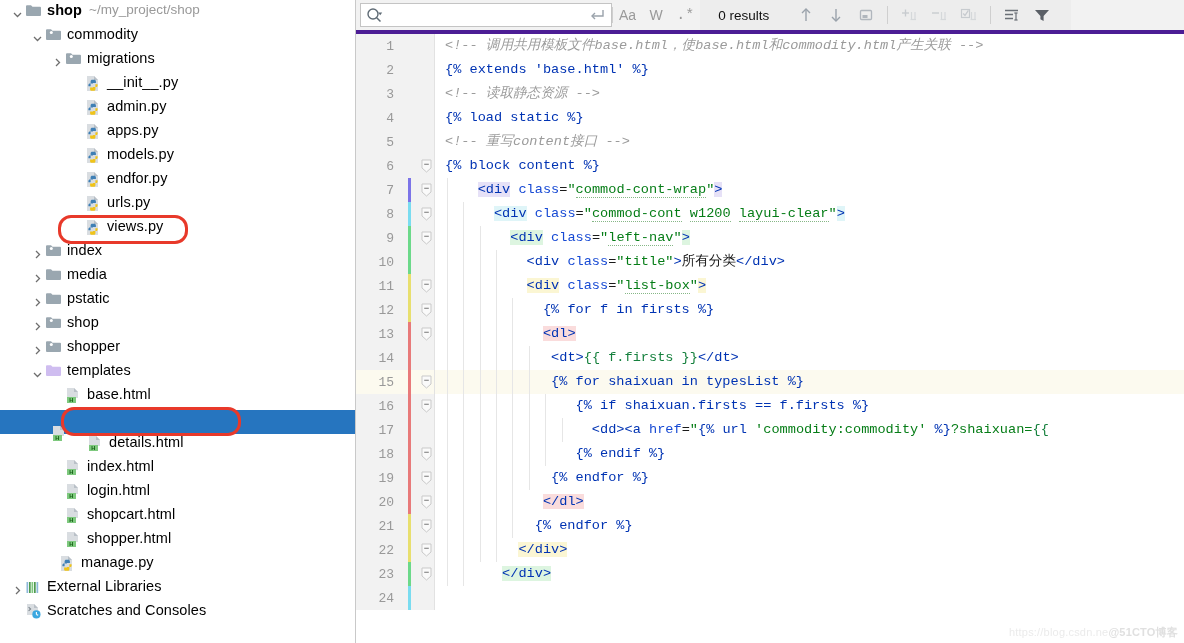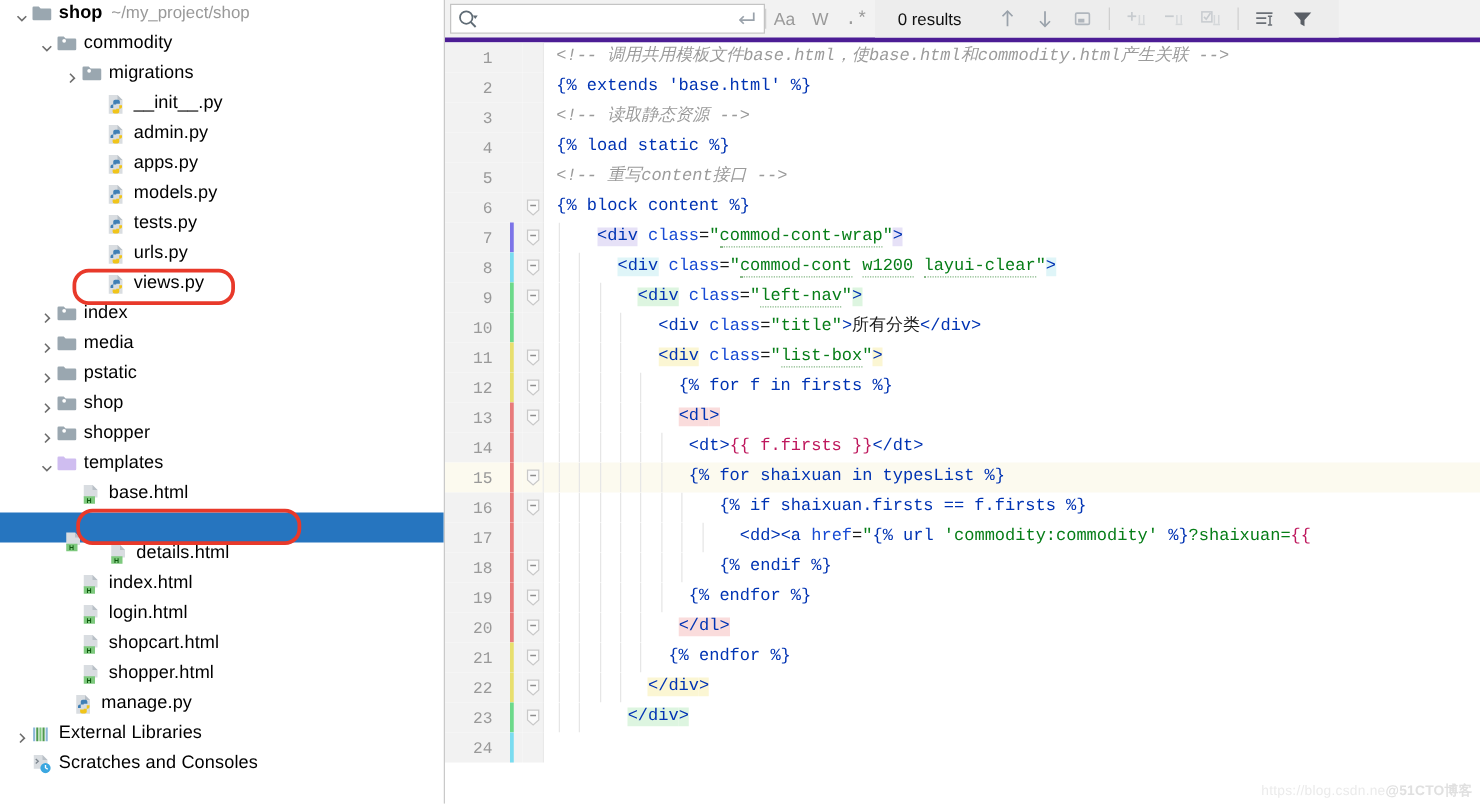--- a/index.html
+++ b/index.html
@@ -179,21 +179,21 @@
   
   .iguide { position: absolute; top: 0; width: 1px; height: 24px; background: #e6e6e6; }
 
   
   .t-cmt   { color: #9b9b9b; font-style: italic; }
   .t-tag   { color: #0033b3; }
   .t-kw    { color: #0033b3; }
   .t-attr  { color: #174ad4; }
   .t-str   { color: #067d17; }
   .t-txt   { color: #1a1a1a; }
-  .t-var   { color: #be185d; }
+  .t-var   { color: #15803d; }
   .hl-v1 { background: #e6e1f7; }
   .hl-v2 { background: #dff5f8; }
   .hl-v3 { background: #ddf5e0; }
   .hl-v4 { background: #fbf6d3; }
   .hl-err { background: #fadcdc; }
   .squig { border-bottom: 1px dotted #86b786; }
 
   .watermark {
     position: absolute;
     right: 6px; bottom: 3px;
@@ -305,21 +305,21 @@
         <div class="tree-row" style="padding-left: 70px;">
           <span class="arrow empty"></span>
           <span class="ico">
             <svg width="16" height="17" viewBox="0 0 16 17">
               <path d="M2 1h7l4 4v11H2z" fill="#d9dde1"></path>
               <path d="M9 1l4 4H9z" fill="#b9c0c7"></path>
               <path d="M5.6 6.3c0-.9.7-1.6 1.6-1.6h2.1c.9 0 1.6.7 1.6 1.6v1.6H8v.6h-3c-.9 0-1.6.7-1.6 1.6v1.2H5.6z" fill="#3f7fb5"></path>
               <path d="M10.4 14.2c0 .9-.7 1.6-1.6 1.6H6.7c-.9 0-1.6-.7-1.6-1.6v-1.6H8v-.6h3c.9 0 1.6-.7 1.6-1.6V9.2h-2.2z" fill="#f0c419"></path>
             </svg>
           </span>
-          <span class="label">tests.py</span>
+          <span class="label">endfor.py</span>
         </div>
         <div class="tree-row" style="padding-left: 70px;">
           <span class="arrow empty"></span>
           <span class="ico">
             <svg width="16" height="17" viewBox="0 0 16 17">
               <path d="M2 1h7l4 4v11H2z" fill="#d9dde1"></path>
               <path d="M9 1l4 4H9z" fill="#b9c0c7"></path>
               <path d="M5.6 6.3c0-.9.7-1.6 1.6-1.6h2.1c.9 0 1.6.7 1.6 1.6v1.6H8v.6h-3c-.9 0-1.6.7-1.6 1.6v1.2H5.6z" fill="#3f7fb5"></path>
               <path d="M10.4 14.2c0 .9-.7 1.6-1.6 1.6H6.7c-.9 0-1.6-.7-1.6-1.6v-1.6H8v-.6h3c.9 0 1.6-.7 1.6-1.6V9.2h-2.2z" fill="#f0c419"></path>
             </svg>

